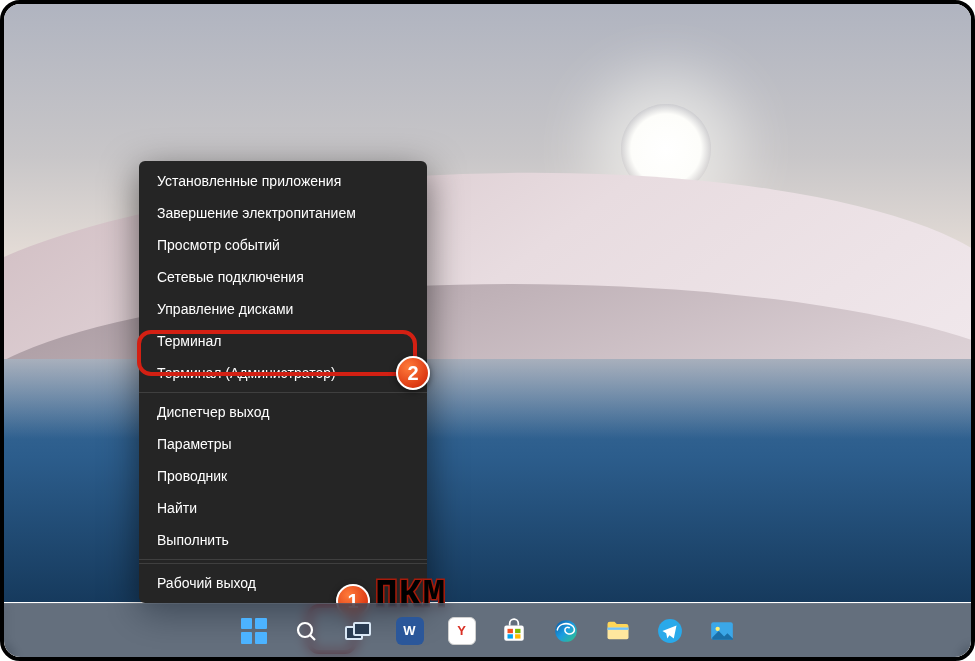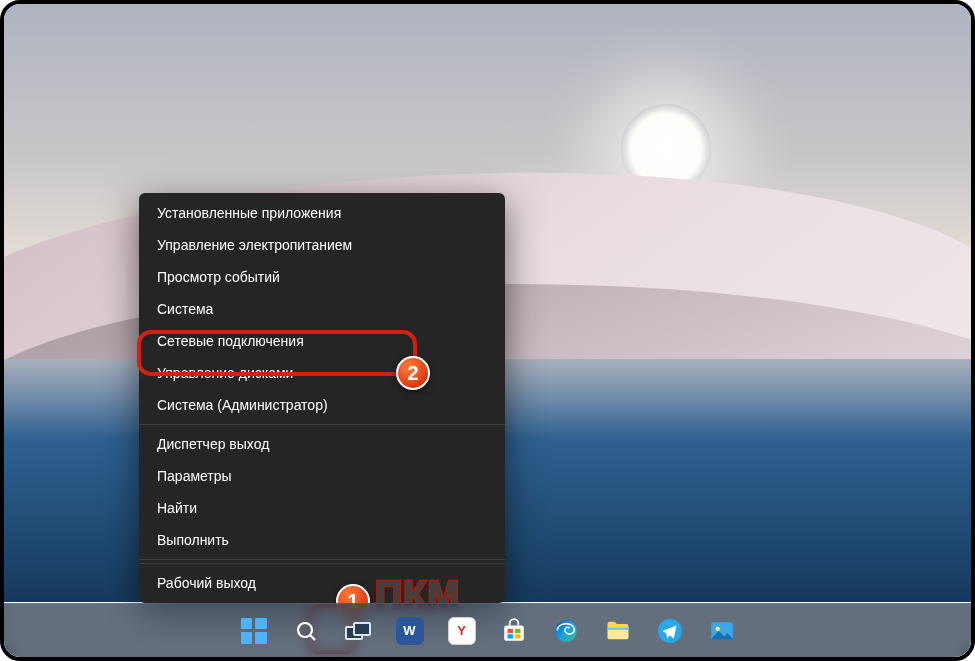--- a/index.html
+++ b/index.html
@@ -31,45 +31,45 @@
   .winlogo div { background:#4cb3ff; border-radius:1px; }
   .tb svg { display:block; }
   .ic { width:28px; height:28px; border-radius:6px; display:flex; align-items:center; justify-content:center; font-size:13px; font-weight:600; color:#fff; font-family: Arial, sans-serif; }
 
   .search-ic { color:#fff; }
   .taskview { width:26px; height:18px; position:relative; }
   .taskview .tw { position:absolute; width:18px; height:14px; border:2px solid #d9e7f5; background:#293b52; border-radius:2px; }
   .taskview .a{ left:0; top:4px; } .taskview .b{ right:0; top:0; }
 
   .ctx {
-    position: absolute; left: 135px; bottom: 54px; width: 366px;
+    position: absolute; left: 135px; bottom: 54px; width: 288px;
     background: #252525; color: #ffffff; padding: 4px 0;
     border-radius: 6px; box-shadow: 0 10px 36px rgba(0,0,0,0.55);
     font-size: 14px;
   }
   .ctx .item { padding: 8px 18px; display:flex; align-items:center; justify-content:space-between; cursor:pointer; }
   .ctx hr { border: none; border-top: 1px solid #3f3f3f; margin: 3px 0; }
   .ctx .chev { color:#ccc; }
 
   .callout {
     position: absolute; border: 4px solid #d32013; border-radius: 14px;
     pointer-events: none;
   }
   .num-badge {
     position: absolute; width: 34px; height: 34px; border-radius: 50%;
     background: radial-gradient(circle at 35% 30%, #ff7b3a, #dd3a13 70%, #a81f06 100%);
     border: 2px solid #fff; color:#fff; font-weight:700; font-size:20px;
     display:flex; align-items:center; justify-content:center;
     box-shadow: 0 2px 6px rgba(0,0,0,0.5);
   }
   .ann-text {
-    position:absolute; color:#404040; font-size:38px; font-weight:800;
+    position:absolute; color:#000000; font-size:38px; font-weight:800;
     -webkit-text-stroke: 3px #a81b0a; text-stroke: 3px #a81b0a;
     paint-order: stroke fill; letter-spacing: 1px;
-    font-family: Liberation Sans, sans-serif;
+    font-family: Liberation Mono, monospace;
   }
 </style>
 </head>
 <body>
 
 <div class="frame">
   <div class="desktop">
     <div class="sky"></div>
     <div class="sun"></div>
     <div class="dune1"></div>
@@ -77,43 +77,46 @@
     <div class="water">
         <div class="water-reflect"></div>
       </div>
   </div>
 
   <div class="ctx">
     <div class="item">
         <span>Установленные приложения</span>
       </div>
     <div class="item">
-        <span>Управление электропитанием</span>
+        <span>Завершение электропитанием</span>
       </div>
     <div class="item">
         <span>Просмотр событий</span>
       </div>
     <div class="item">
-        <span>Система</span>
-      </div>
-    <div class="item">
         <span>Сетевые подключения</span>
       </div>
     <div class="item">
         <span>Управление дисками</span>
       </div>
     <div class="item">
-        <span>Система (Администратор)</span>
+        <span>Терминал</span>
+      </div>
+    <div class="item">
+        <span>Терминал (Администратор)</span>
       </div>
     <hr>
     <div class="item">
         <span>Диспетчер выход</span>
       </div>
     <div class="item">
         <span>Параметры</span>
+      </div>
+    <div class="item">
+        <span>Проводник</span>
       </div>
     <div class="item">
         <span>Найти</span>
       </div>
     <div class="item">
         <span>Выполнить</span>
       </div>
     <hr>
     <hr>
     <div class="item">

